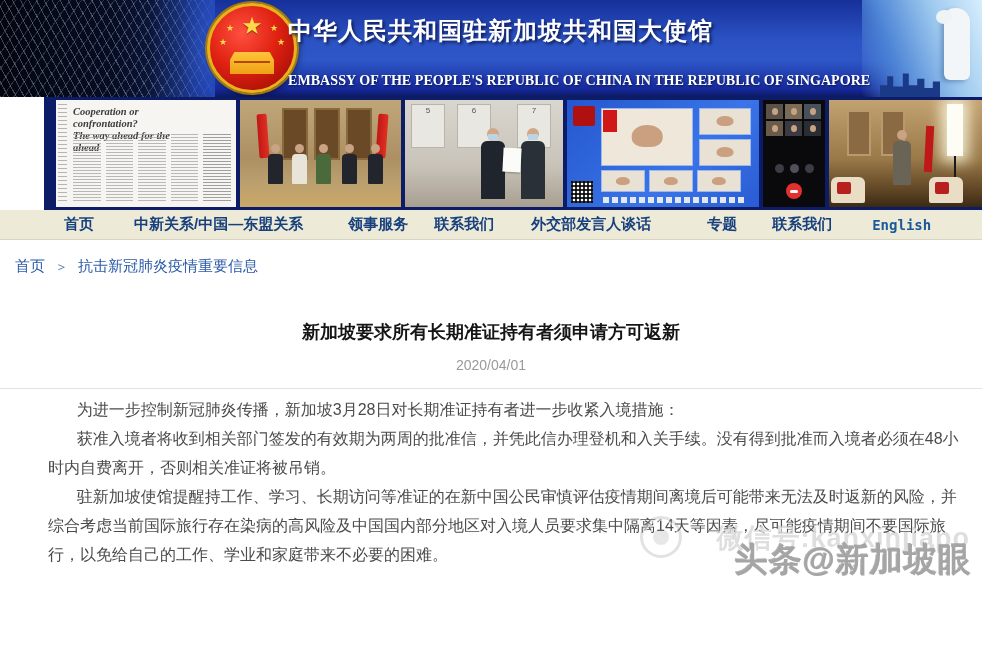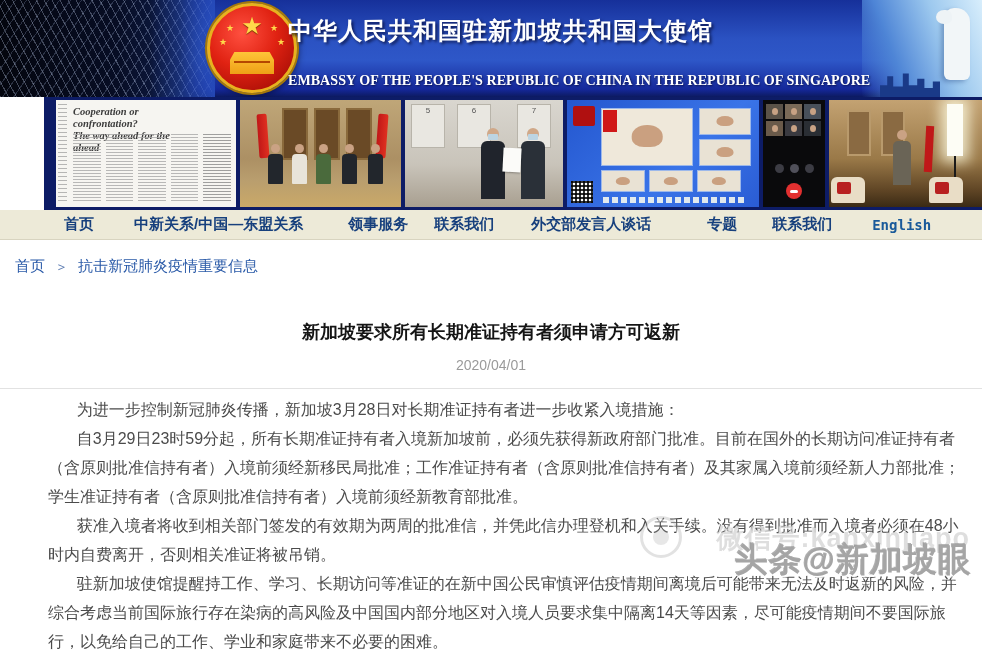--- a/index.html
+++ b/index.html
@@ -312,21 +312,20 @@
   <div class="crumbs">
     <a>首页</a><span class="sep">＞</span><a>抗击新冠肺炎疫情重要信息</a>
   </div>
 
   <main class="article">
     <h1 class="a-title">新加坡要求所有长期准证持有者须申请方可返新</h1>
     <div class="a-date">2020/04/01</div>
     <div class="a-rule"></div>
     <div class="a-body">
       <p>为进一步控制新冠肺炎传播，新加坡3月28日对长期准证持有者进一步收紧入境措施：</p>
-      <p>自3月29日23时59分起，所有长期准证持有者入境新加坡前，必须先获得新政府部门批准。目前在国外的长期访问准证持有者（含原则批准信持有者）入境前须经新移民局批准；工作准证持有者（含原则批准信持有者）及其家属入境前须经新人力部批准；学生准证持有者（含原则批准信持有者）入境前须经新教育部批准。</p>
       <p>获准入境者将收到相关部门签发的有效期为两周的批准信，并凭此信办理登机和入关手续。没有得到批准而入境者必须在48小时内自费离开，否则相关准证将被吊销。</p>
       <p>驻新加坡使馆提醒持工作、学习、长期访问等准证的在新中国公民审慎评估疫情期间离境后可能带来无法及时返新的风险，并综合考虑当前国际旅行存在染病的高风险及中国国内部分地区对入境人员要求集中隔离14天等因素，尽可能疫情期间不要国际旅行，以免给自己的工作、学业和家庭带来不必要的困难。</p>
     </div>
     <div class="wm-logo"></div>
     <div class="wm-wechat">微信号:kanxinjiapo</div>
     <div class="wm-toutiao">头条@新加坡眼</div>
   </main>
 
 </div>
 

